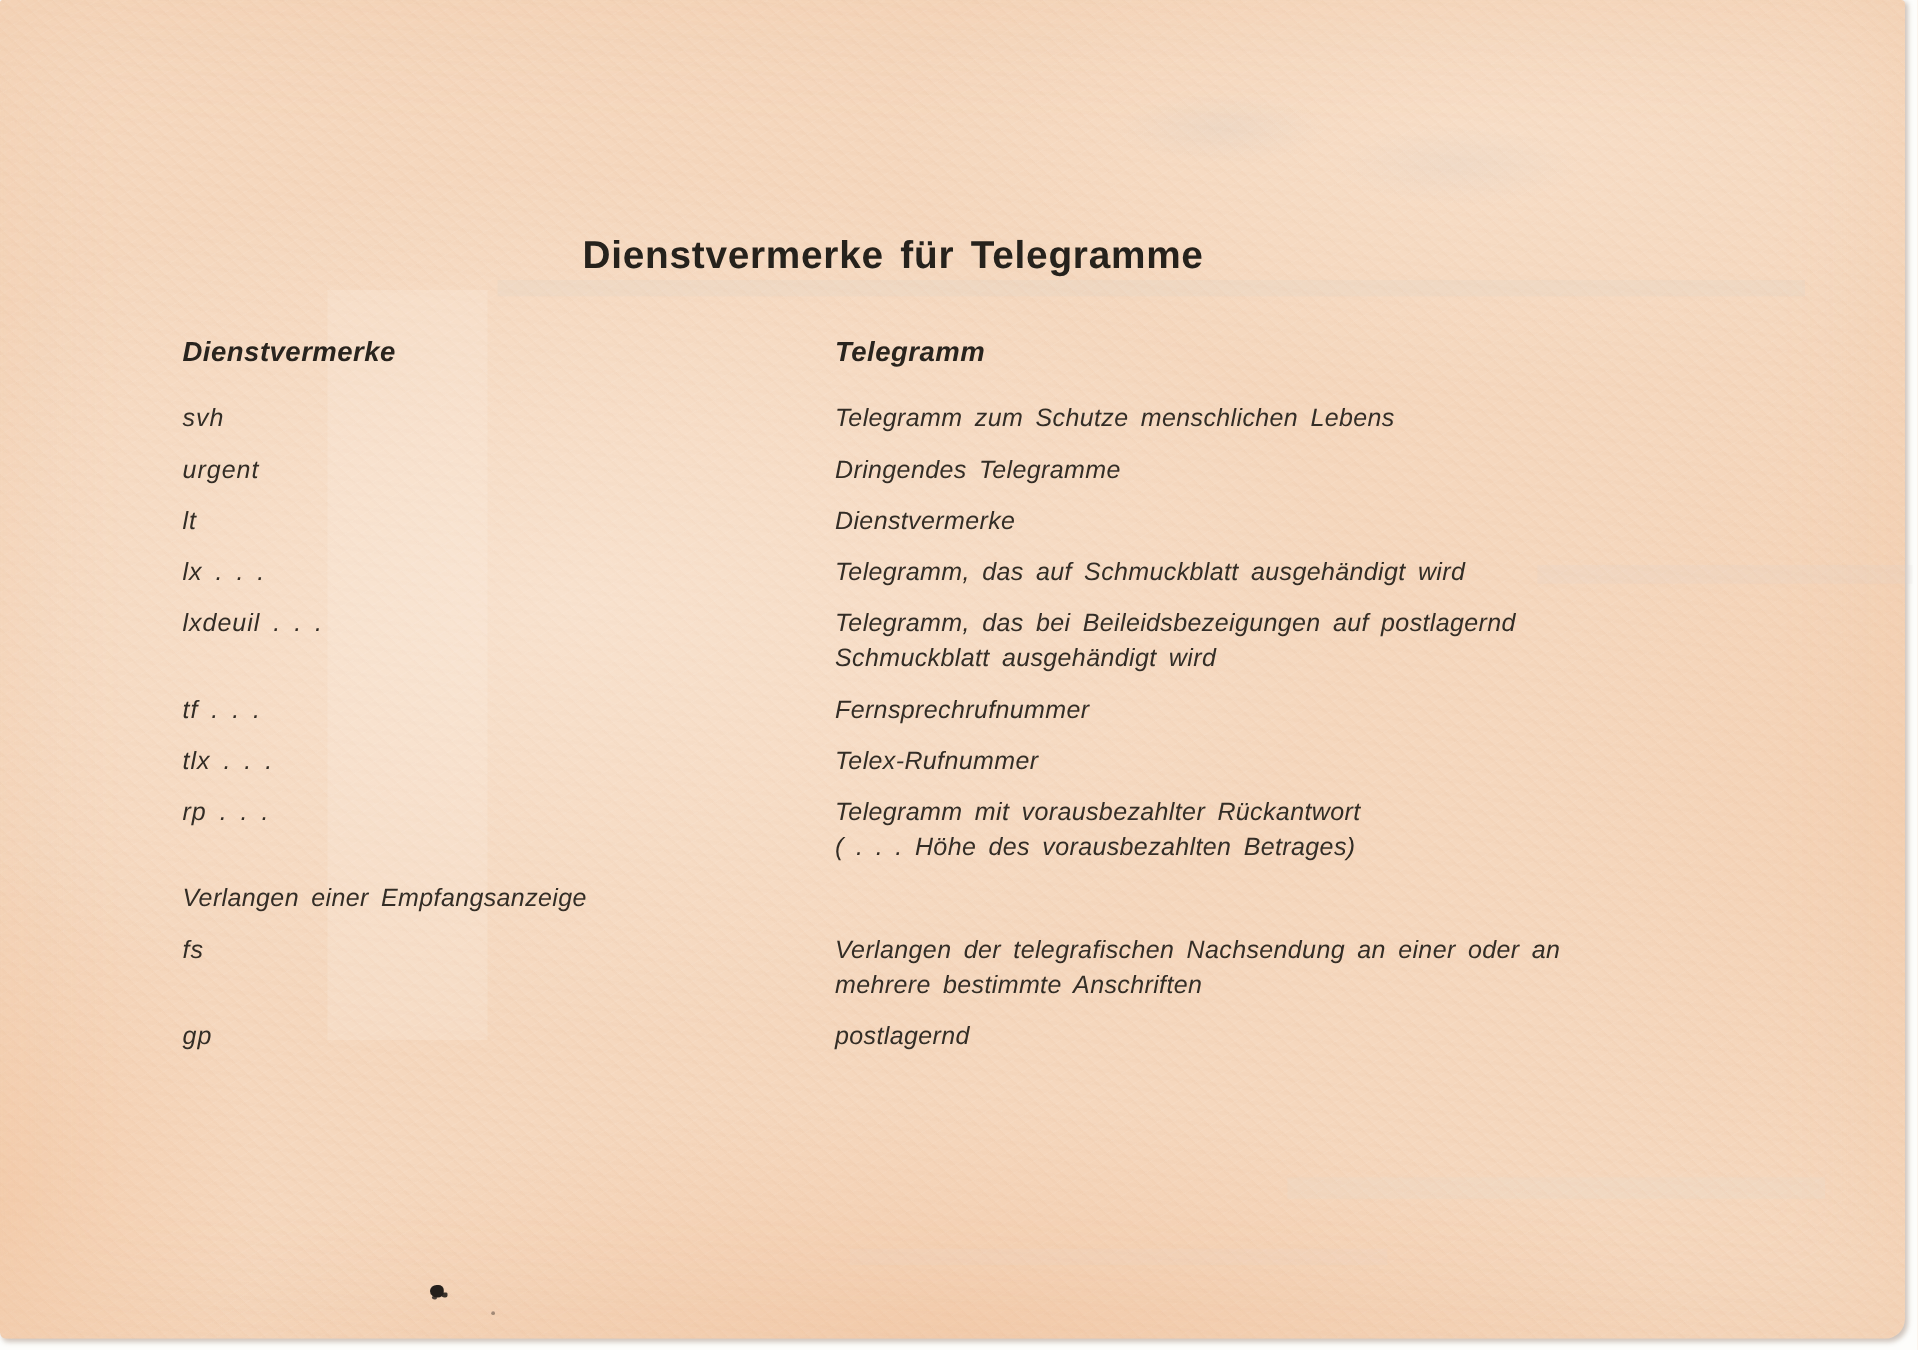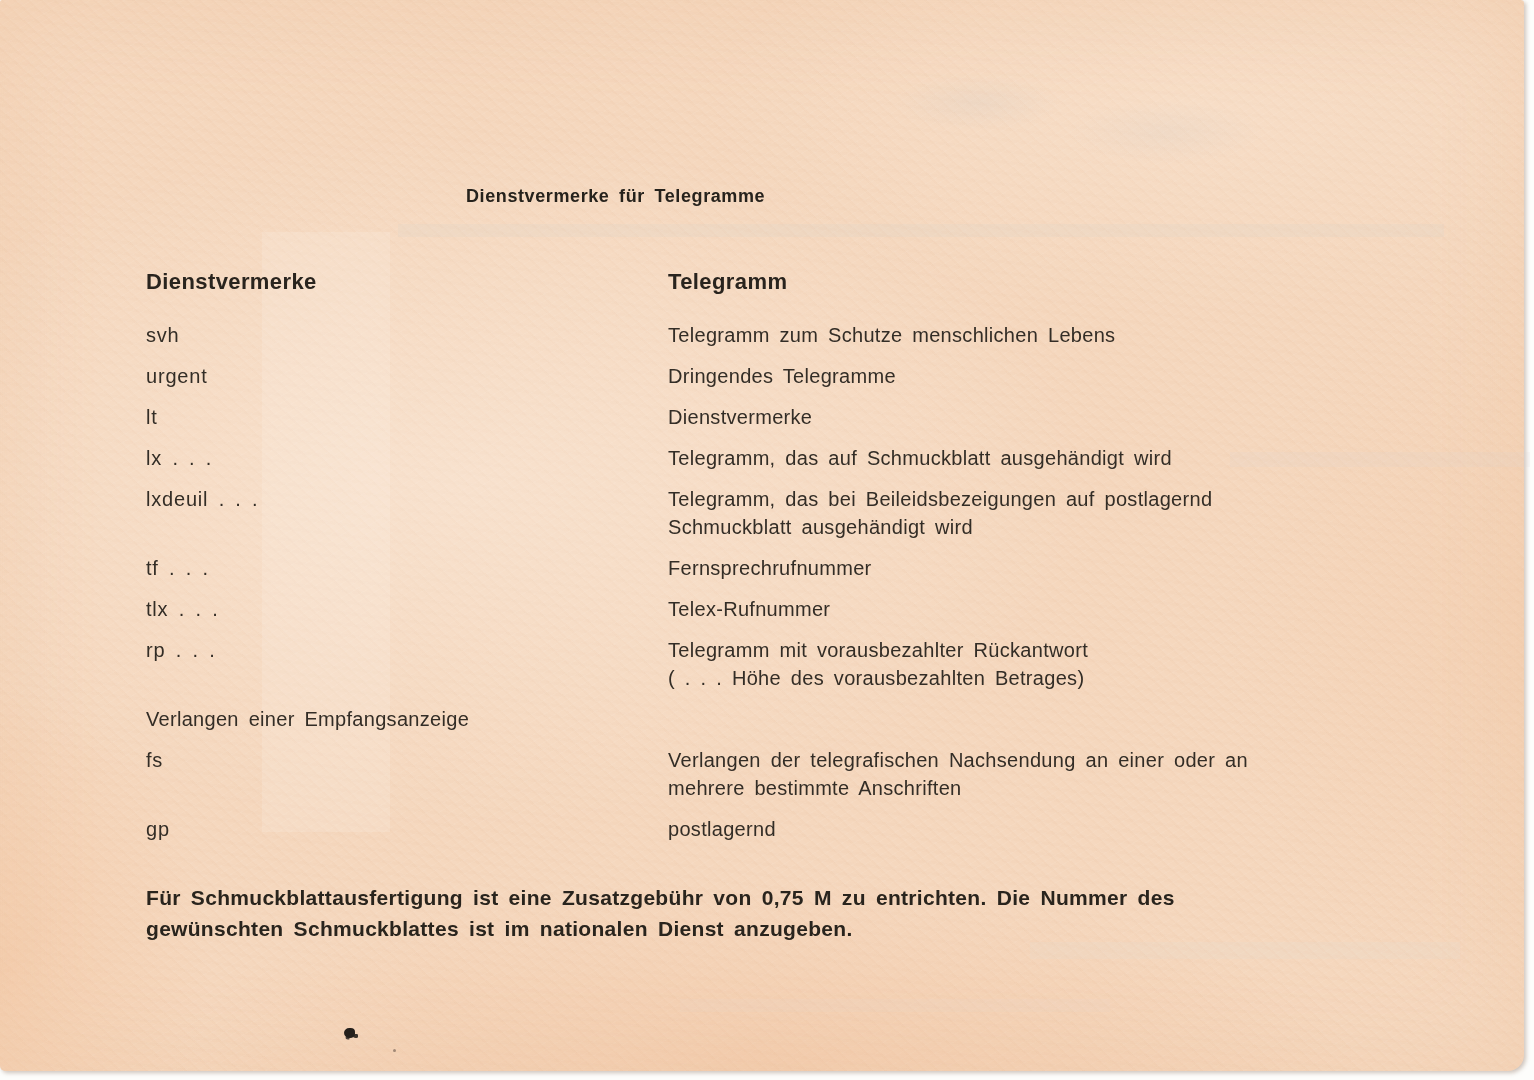--- a/index.html
+++ b/index.html
@@ -48,21 +48,21 @@
                           radial-gradient(ellipse 140px 45px at 65% 55%, rgba(190,195,200,0.12), rgba(190,195,200,0) 70%); }
   .ghost-band-mid     { left: 1230px; top: 452px; width: 300px; height: 15px; background: rgba(222,216,210,0.14); }
   .ghost-band-low1    { left: 1030px; top: 942px; width: 430px; height: 17px; background: rgba(228,220,210,0.18); }
   .ghost-band-low2    { left: 680px;  top: 999px; width: 430px; height: 13px; background: rgba(228,220,210,0.13); }
 
   
   .doc-title {
     position: absolute;
     left: 466px;
     top: 186px;
-    font-size: 18px;
+    font-size: 31px;
     font-weight: bold;
     letter-spacing: 0.6px;
     word-spacing: 4px;
     color: #26221c;
     text-align: center;
   }
 
   .table {
     position: absolute;
     left: 146px;
@@ -83,20 +83,21 @@
     font-weight: bold;
     letter-spacing: 0.4px;
     color: #29241e;
   }
   .cell {
     font-size: 20px;
     line-height: 28px;
     letter-spacing: 0.3px;
     word-spacing: 4px;
     white-space: pre-line;
+    font-style: italic;
   }
   .code-cell { letter-spacing: 0.8px; }
 
   .footnote {
     position: absolute;
     left: 146px;
     top: 882px;
     width: 1040px;
     font-size: 21px;
     font-weight: bold;
@@ -199,18 +200,17 @@
 mehrere bestimmte Anschriften</div>
     </div>
 
     <div class="trow">
       <div class="cell code-cell">gp</div>
       <div class="cell meaning-cell">postlagernd</div>
     </div>
 
   </div>
 
-  <div class="footnote">Für Schmuckblattausfertigung ist eine Zusatzgebühr von 0,75 M zu entrichten. Die Nummer des gewünschten Schmuckblattes ist im nationalen Dienst anzugeben.</div>
 
   <div class="ink-speck"></div>
   <div class="ink-speck-2"></div>
 
 </div>
 
 </body></html>

